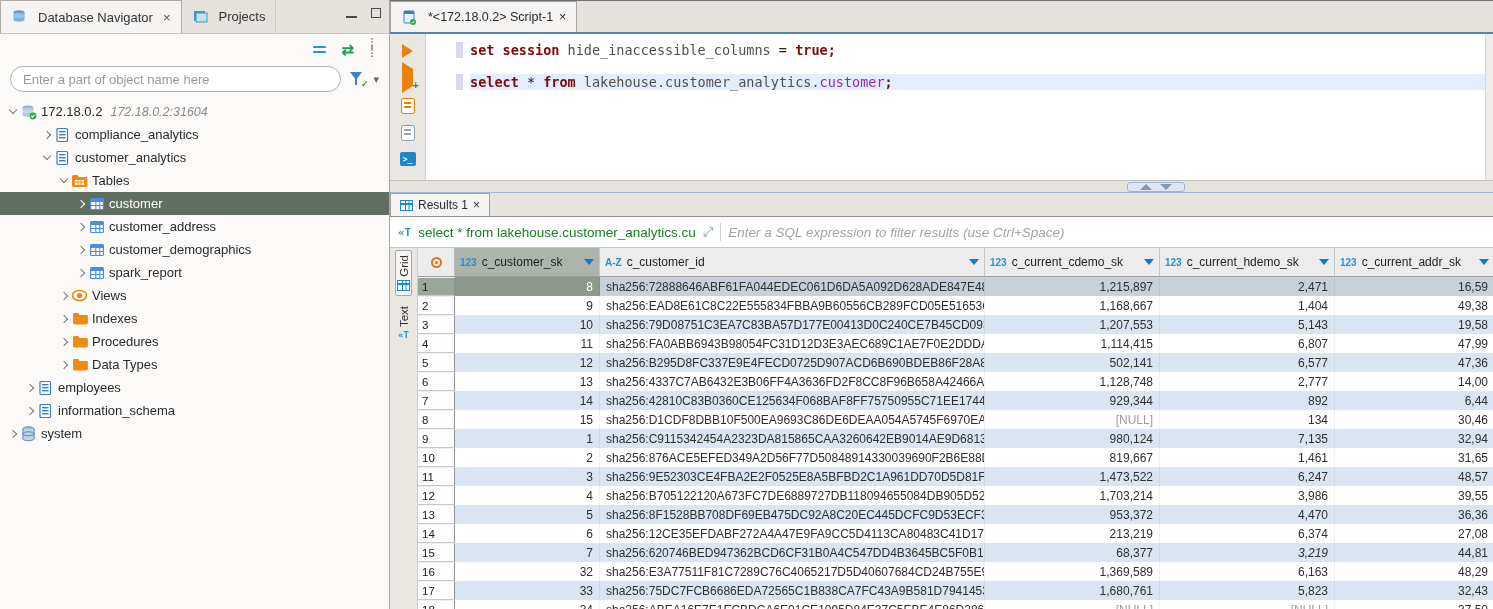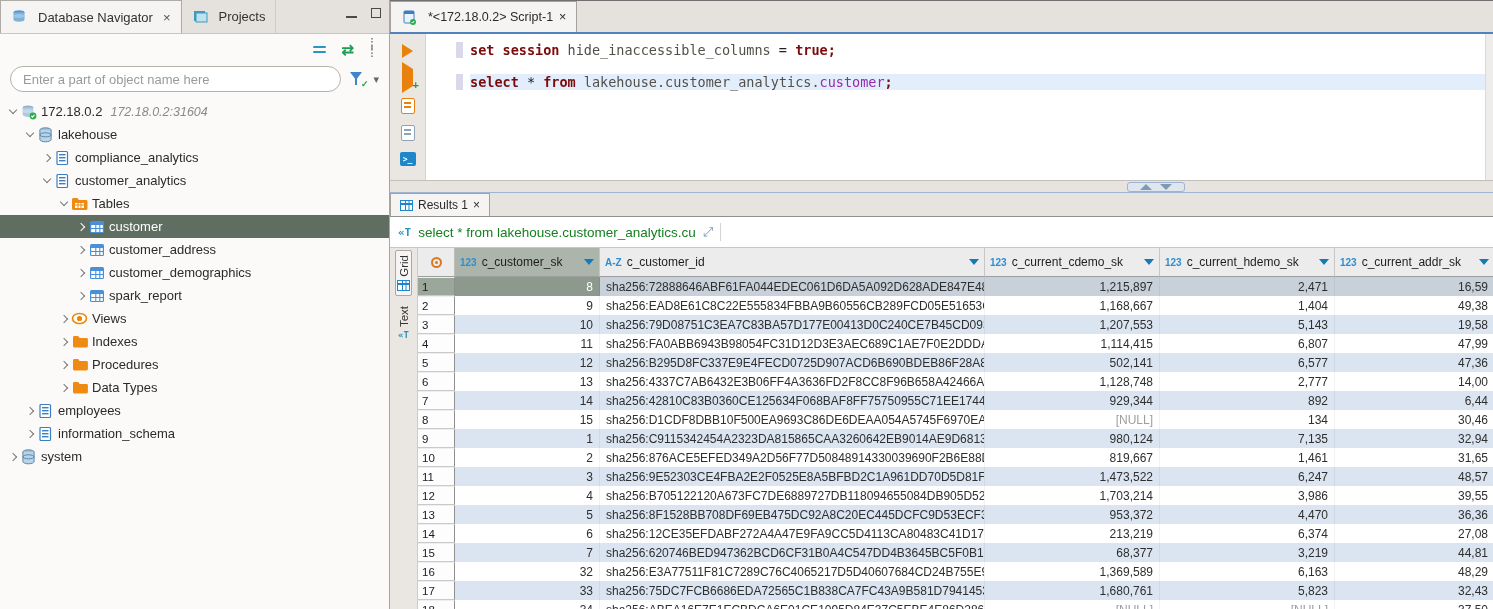--- a/index.html
+++ b/index.html
@@ -178,33 +178,20 @@
             <svg width="16" height="16" viewBox="0 0 16 16">
               <ellipse cx="7" cy="3.6" rx="5.3" ry="2.1" fill="#8fb3cf"></ellipse>
               <path d="M1.7 3.6v7.2c0 1.2 2.4 2.1 5.3 2.1s5.3-.9 5.3-2.1V3.6" fill="#aecbe0"></path>
               <ellipse cx="7" cy="7.2" rx="5.3" ry="1.9" fill="#c3d9e9"></ellipse>
               <circle cx="12" cy="12" r="3.4" fill="#2fae4f"></circle>
               <path d="M10.4 12l1.1 1.1 1.9-2.2" stroke="#fff" stroke-width="1.1" fill="none"></path>
             </svg>
           </span>
           <span>172.18.0.2</span>
           <span class="t-detail">172.18.0.2:31604</span>
-        </div>
-        <div class="tree-row" style="padding-left: 23px;">
-          <span class="twisty">
-            <span class="tw down"></span>
-          </span>
-          <span class="t-icon">
-            <svg width="15" height="16" viewBox="0 0 15 16">
-              <ellipse cx="7.5" cy="3" rx="5.6" ry="2.2" fill="#9cc0da" stroke="#5a87ab"></ellipse>
-              <path d="M1.9 3v9.6c0 1.2 2.5 2.2 5.6 2.2s5.6-1 5.6-2.2V3" fill="#b9d4e6" stroke="#5a87ab"></path>
-              <ellipse cx="7.5" cy="7.8" rx="5.6" ry="2" fill="none" stroke="#5a87ab"></ellipse>
-            </svg>
-          </span>
-          <span>lakehouse</span>
         </div>
         <div class="tree-row" style="padding-left: 40px;">
           <span class="twisty">
             <span class="tw right"></span>
           </span>
           <span class="t-icon">
             <svg width="15" height="16" viewBox="0 0 15 16">
               <rect x="2" y="1.5" width="10.5" height="13" rx="1" fill="#fff" stroke="#3a7fc1" stroke-width="1.2"></rect>
               <rect x="4" y="4" width="6.5" height="1.4" fill="#3a7fc1"></rect>
               <rect x="4" y="7" width="6.5" height="1.4" fill="#3a7fc1"></rect>
@@ -440,20 +427,21 @@
         <span>Results 1</span>
         <span class="close-x">×</span>
       </div>
     </div>
 
     <div class="filterbar">
       <span class="fsql-ico">«T</span>
       <span class="fquery">select * from lakehouse.customer_analytics.cu</span>
       <span class="expand-ico">⤢</span>
       <span class="fdivider"></span>
+      <span class="fplaceholder">Enter a SQL expression to filter results (use Ctrl+Space)</span>
     </div>
 
     <div class="results-body">
       <div class="side-strip">
         <div class="vtab active">
           <span class="vtab-label">Grid</span>
           <span class="grid-glyph"></span>
         </div>
         <div class="vtab">
           <span class="vtab-label">Text</span>
@@ -747,21 +735,21 @@
             <div class="rnum">15</div>
             <div class="cell num" style="width: 145px; min-width: 145px;">
               <span>7</span>
             </div>
             <div class="cell" style="width: 385px; min-width: 385px;">
               <span>sha256:620746BED947362BCD6CF31B0A4C547DD4B3645BC5F0B10</span>
             </div>
             <div class="cell num" style="width: 175px; min-width: 175px;">
               <span>68,377</span>
             </div>
-            <div class="cell num" style="width: 175px; min-width: 175px;">
+            <div class="cell num" style="width: 175px; min-width: 175px; font-style: italic;">
               <span>3,219</span>
             </div>
             <div class="cell num" style="width: 160px; min-width: 160px;">
               <span>44,81</span>
             </div>
           </div>
           <div class="grow">
             <div class="rnum">16</div>
             <div class="cell num" style="width: 145px; min-width: 145px;">
               <span>32</span>

